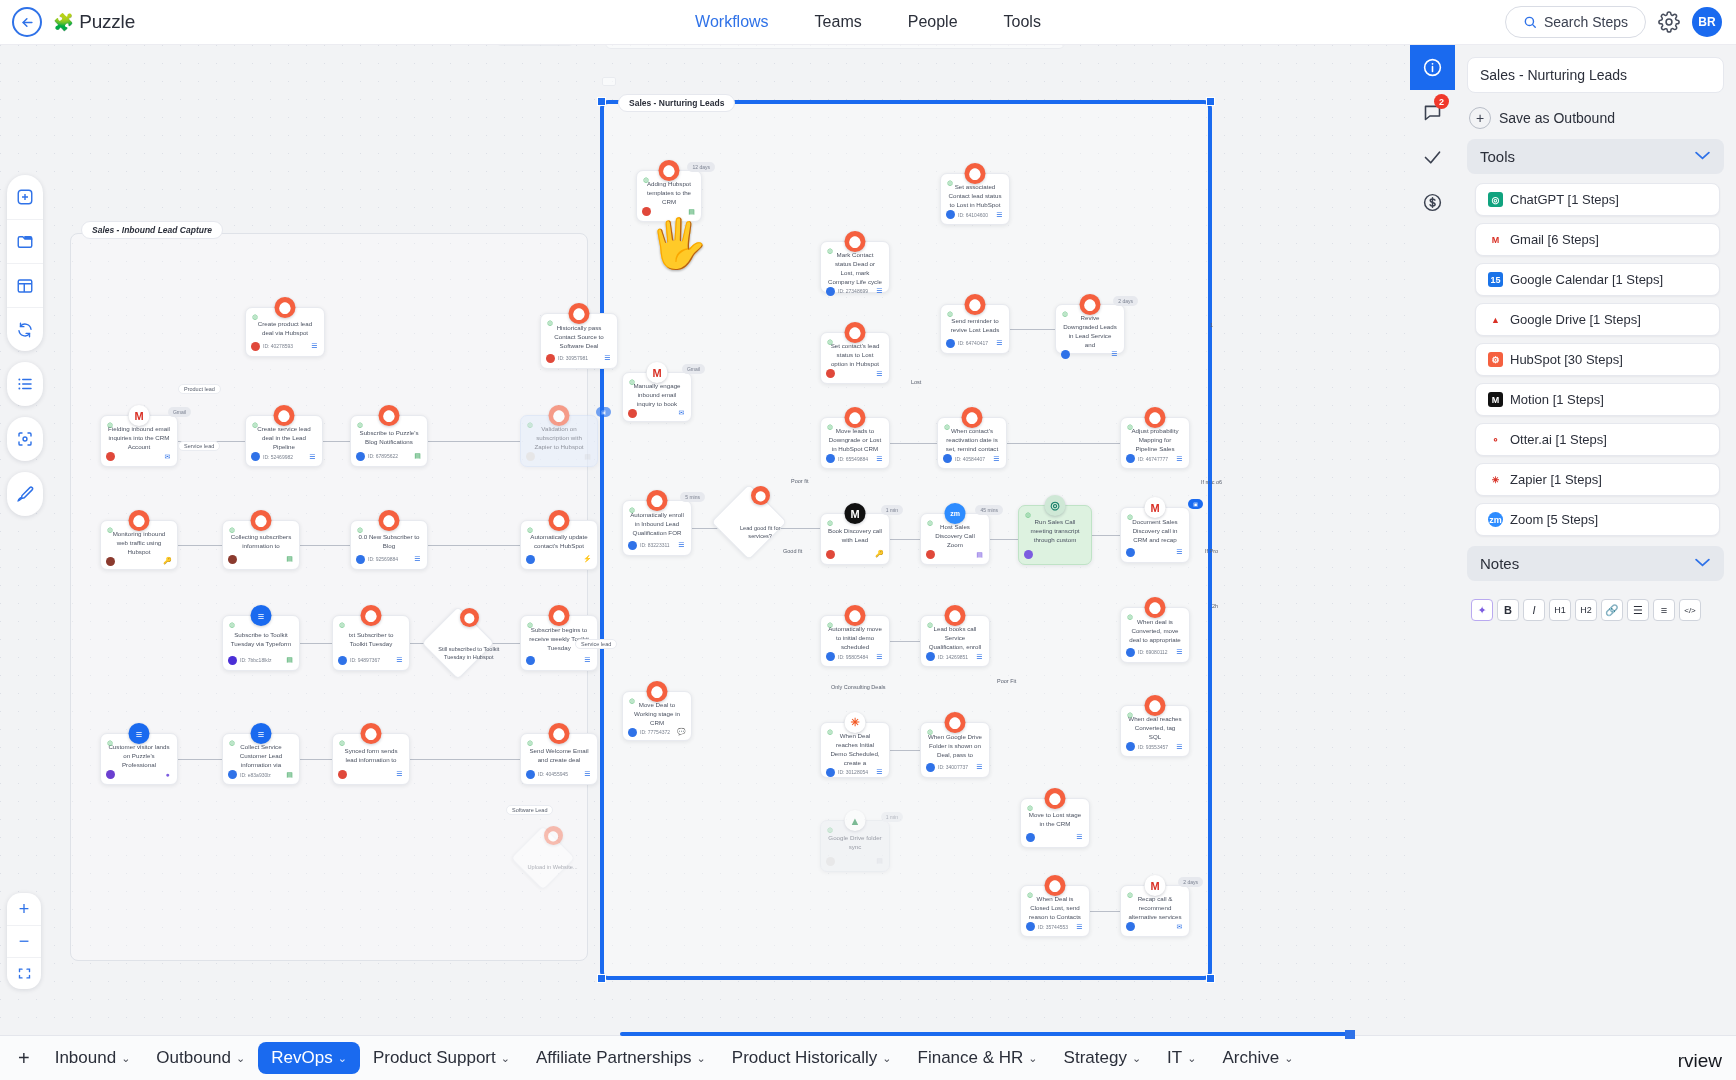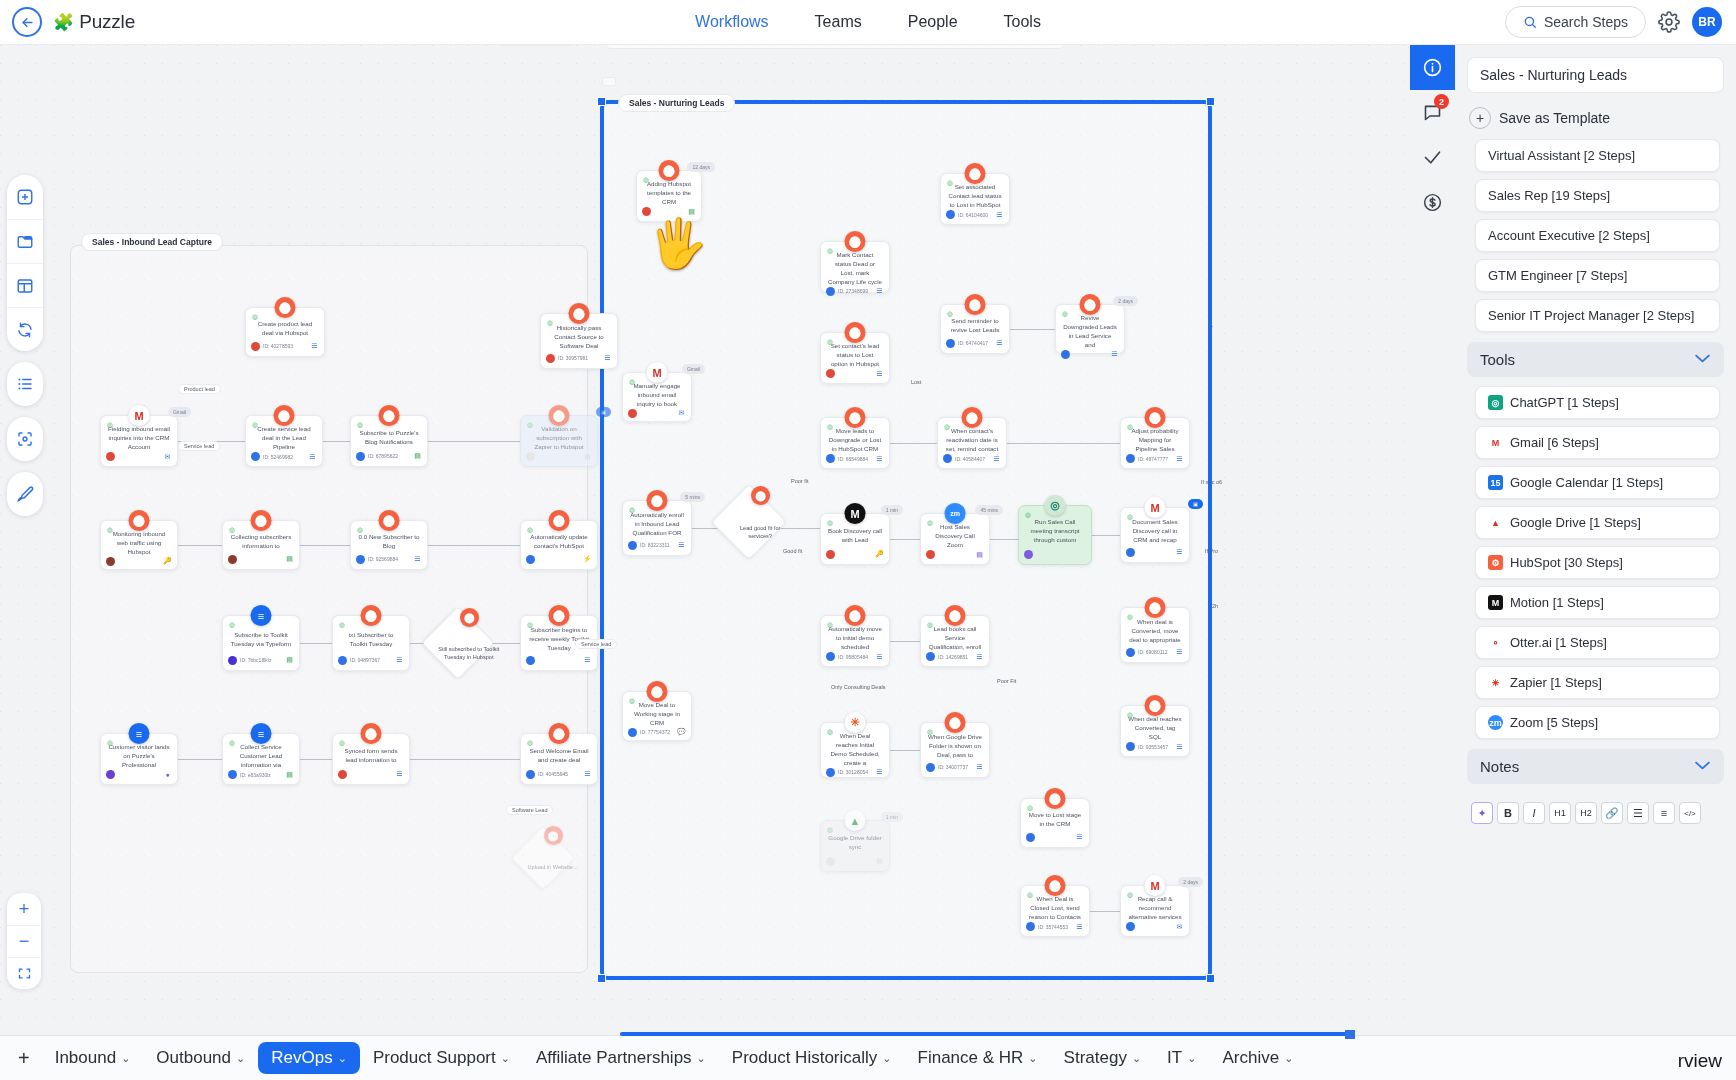--- a/index.html
+++ b/index.html
@@ -319,21 +319,21 @@
       <div class="avatar">BR</div>
     </div>
   </div>
 
   <div class="canvas">
 
     <div class="ghost-panel" style="left:495px; top:-45px; width:80px; height:46px;"></div>
     <div class="ghost-panel" style="left:605px; top:-42px; width:460px; height:46px;"></div>
     <div class="ghost-panel" style="left:602px; top:32px; width:14px; height:9px; border-radius:2px;"></div>
 
-    <div class="group left" style="left:70px; top:200px; width:518px; height:728px;">
+    <div class="group left" style="left:70px; top:188px; width:518px; height:728px;font-style:italic;">
       <div class="group-label">Sales - Inbound Lead Capture</div>
     </div>
 
     <div class="group selected" style="left:600px; top:55px; width:612px; height:880px;">
       <div class="group-label" style="top:-10px; left:14px;">Sales - Nurturing Leads</div>
       <div class="sel-handle" style="left:-7px; top:-7px;"></div>
       <div class="sel-handle" style="right:-7px; top:-7px;"></div>
       <div class="sel-handle" style="left:-7px; bottom:-7px;"></div>
       <div class="sel-handle" style="right:-7px; bottom:-7px;"></div>
     </div>
@@ -943,30 +943,23 @@
           </svg>
         </span>
       </div>
     </div>
 
   <div class="panel">
     <div class="wf-title">Sales - Nurturing Leads</div>
 
     <div class="save-tpl">
       <span class="plus">+</span>
-      <span class="lbl">Save as Template</span>
-    </div>
-
-    <div class="pill-list" id="roles-root">
-        <div class="pill">Virtual Assistant [2 Steps]</div>
-        <div class="pill">Sales Rep [19 Steps]</div>
-        <div class="pill">Account Executive [2 Steps]</div>
-        <div class="pill">GTM Engineer [7 Steps]</div>
-        <div class="pill">Senior IT Project Manager [2 Steps]</div>
-      </div>
+      <span class="lbl">Save as Outbound</span>
+    </div>
+
 
     <div class="section-head">
       <span>Tools</span>
       <span class="chev">
         <svg width="17" height="11" viewBox="0 0 24 14" fill="none" stroke="currentColor" stroke-width="2.6" stroke-linecap="round">
             <polyline points="3 3 12 11 21 3"></polyline>
           </svg>
       </span>
     </div>
     <div class="pill-list" id="tools-root">

